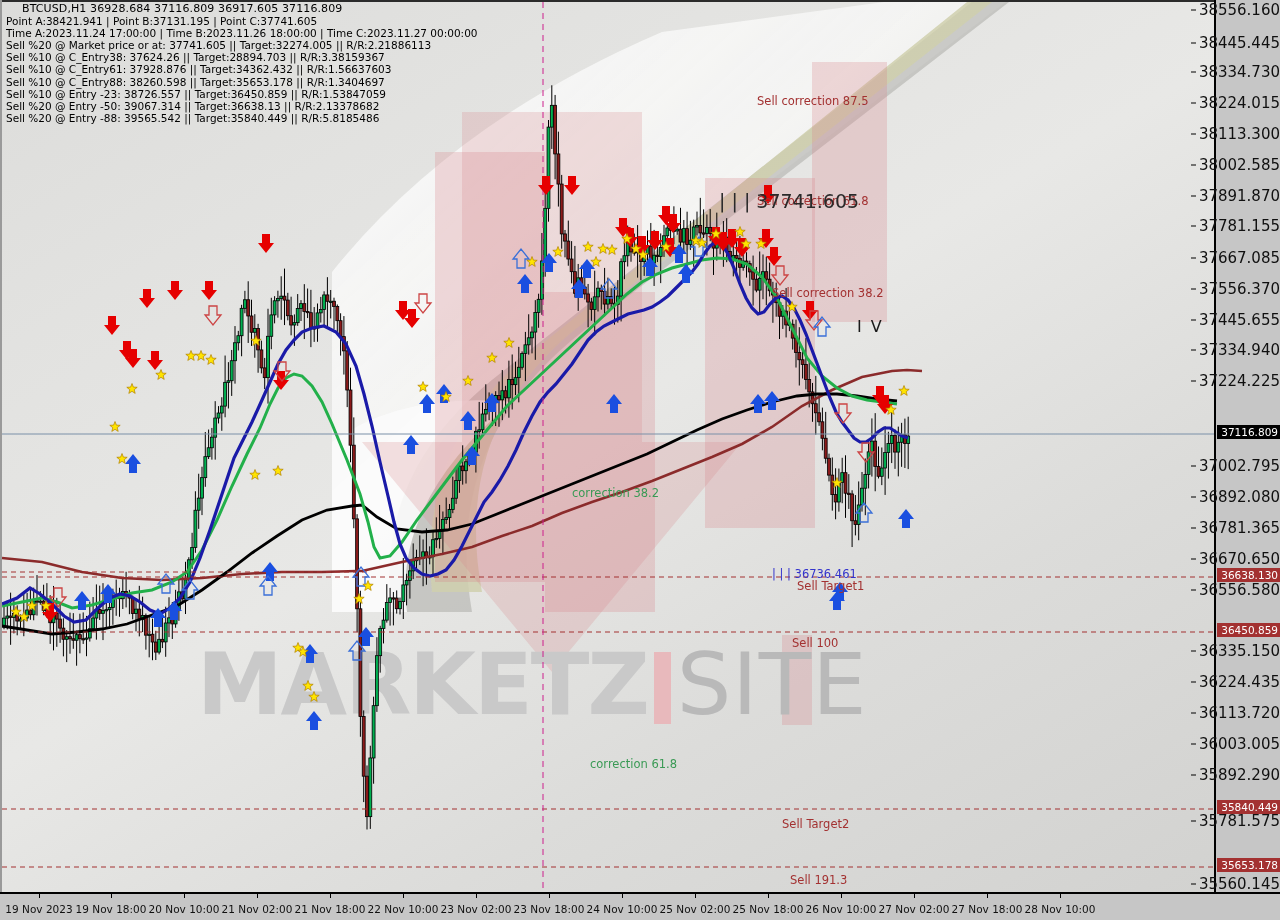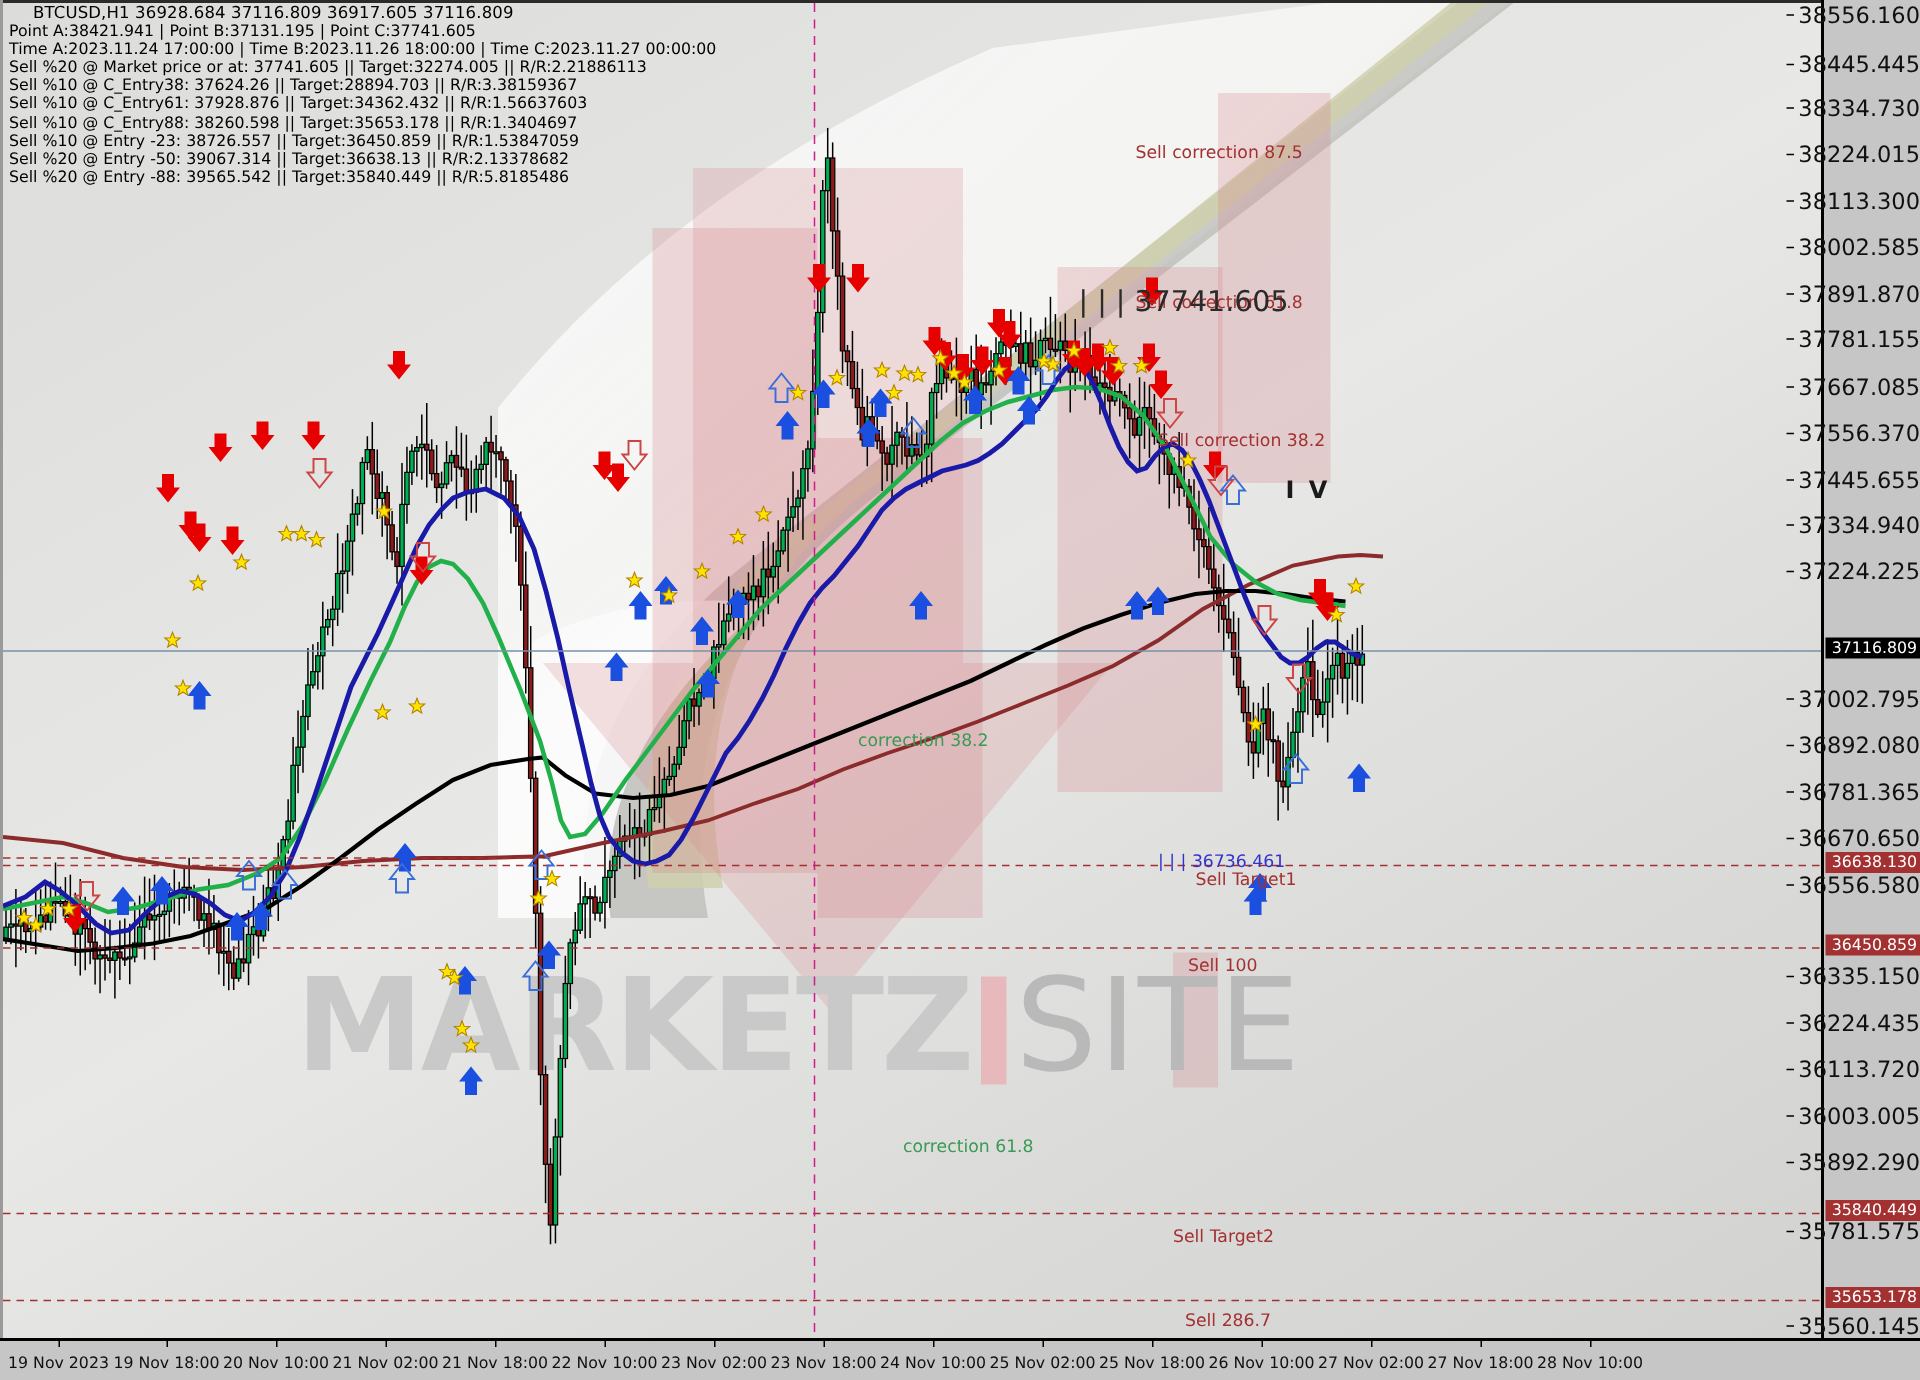--- a/index.html
+++ b/index.html
@@ -817,28 +817,28 @@
         <polygon points="253.0,467.5 254.4,471.1 258.2,471.3 255.2,473.7 256.2,477.4 253.0,475.3 249.8,477.4 250.8,473.7 247.8,471.3 251.6,471.1" fill="#ffe400" stroke="#b08000" stroke-width="0.7"></polygon>
         <polygon points="276.0,463.5 277.4,467.1 281.2,467.3 278.2,469.7 279.2,473.4 276.0,471.3 272.8,473.4 273.8,469.7 270.8,467.3 274.6,467.1" fill="#ffe400" stroke="#b08000" stroke-width="0.7"></polygon>
         <polygon points="120.0,451.5 121.4,455.1 125.2,455.3 122.2,457.7 123.2,461.4 120.0,459.3 116.8,461.4 117.8,457.7 114.8,455.3 118.6,455.1" fill="#ffe400" stroke="#b08000" stroke-width="0.7"></polygon>
       </svg>
 
     <div id="ann-layer">
         <div class="ann red" style="left: 755px; top: 92px;">Sell correction 87.5</div>
         <div class="ann red" style="left: 755px; top: 192px;">Sell correction 61.8</div>
         <div class="ann big" style="left: 717px; top: 188px;">| | | 37741.605</div>
         <div class="ann red" style="left: 770px; top: 284px;">Sell correction 38.2</div>
-        <div class="ann blk" style="left: 855px; top: 315px; font-weight: bold;">I V</div>
+        <div class="ann blk" style="left: 855px; top: 315px;">I V</div>
         <div class="ann green" style="left: 570px; top: 484px;">correction 38.2</div>
         <div class="ann blue" style="left: 770px; top: 565px;">| | | 36736.461</div>
         <div class="ann red" style="left: 775px; top: 577px; margin-left: 20px;">Sell Target1</div>
         <div class="ann red" style="left: 790px; top: 634px;">Sell 100</div>
-        <div class="ann green" style="left: 600px; top: 755px;">correction 61.8</div>
+        <div class="ann green" style="left: 588px; top: 755px;">correction 61.8</div>
         <div class="ann red" style="left: 780px; top: 815px;">Sell Target2</div>
-        <div class="ann red" style="left: 788px; top: 871px;">Sell 286.7</div>
+        <div class="ann red" style="left: 788px; top: 871px;">Sell 191.3</div>
       </div>
 
   </div>
 
   <div id="frame-top"></div>
   <div id="frame-left"></div>
 
   <div id="header">
     <div class="sym">BTCUSD,H1   36928.684 37116.809 36917.605 37116.809</div>
     <div id="header-rows">

